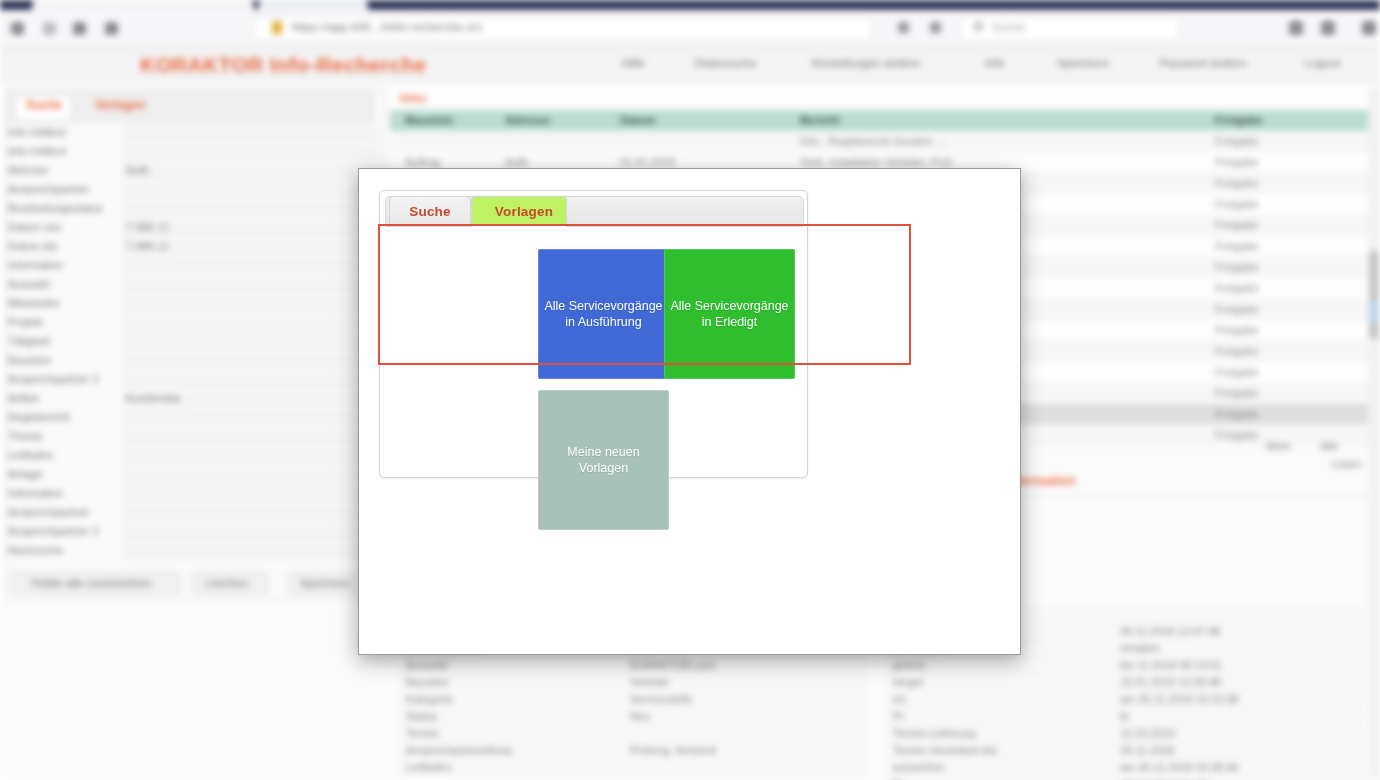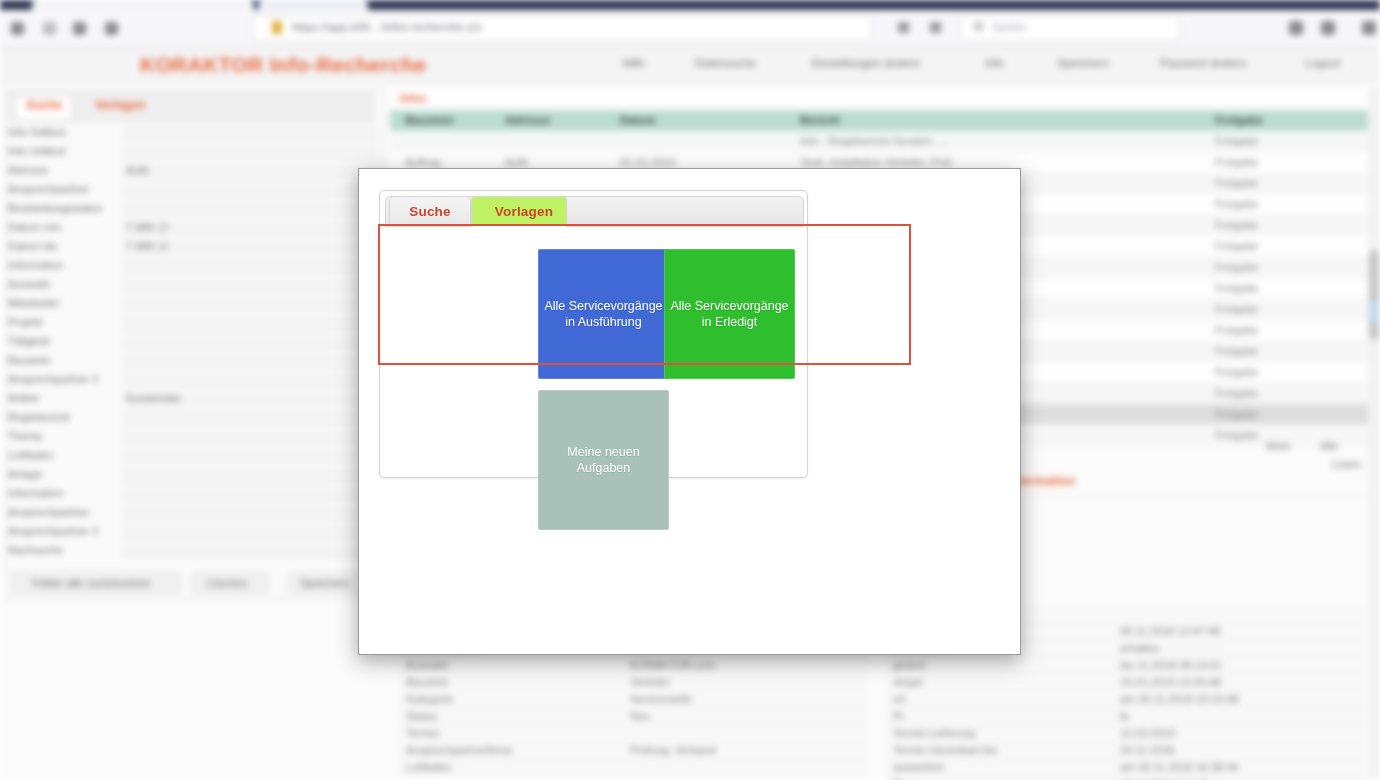--- a/index.html
+++ b/index.html
@@ -473,19 +473,19 @@
     <div class="tab active" id="tab-vorlagen">Vorlagen</div>
 
     <div class="tiles" id="tiles">
         <div class="tile tile-r1 tile-c2" style="background: rgb(64, 105, 213);">
           <span>Alle Servicevorgänge in Ausführung</span>
         </div>
         <div class="tile tile-r1 tile-c3" style="background: rgb(46, 190, 46); justify-content: center;">
           <span>Alle Servicevorgänge in Erledigt</span>
         </div>
         <div class="tile tile-r2 tile-c2" style="background: rgb(168, 194, 186);">
-          <span>Meine neuen Aufgaben</span>
+          <span>Meine neuen Vorlagen</span>
         </div>
       </div>
   </div>
 </div>
 
 <div id="highlight"></div>
 
 </body></html>

